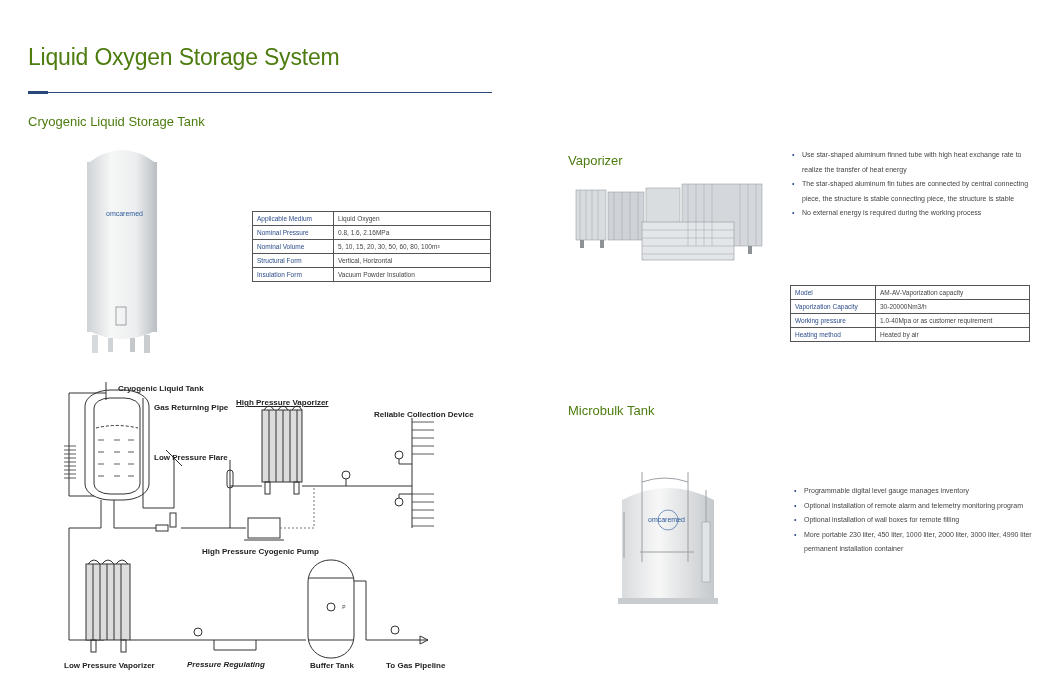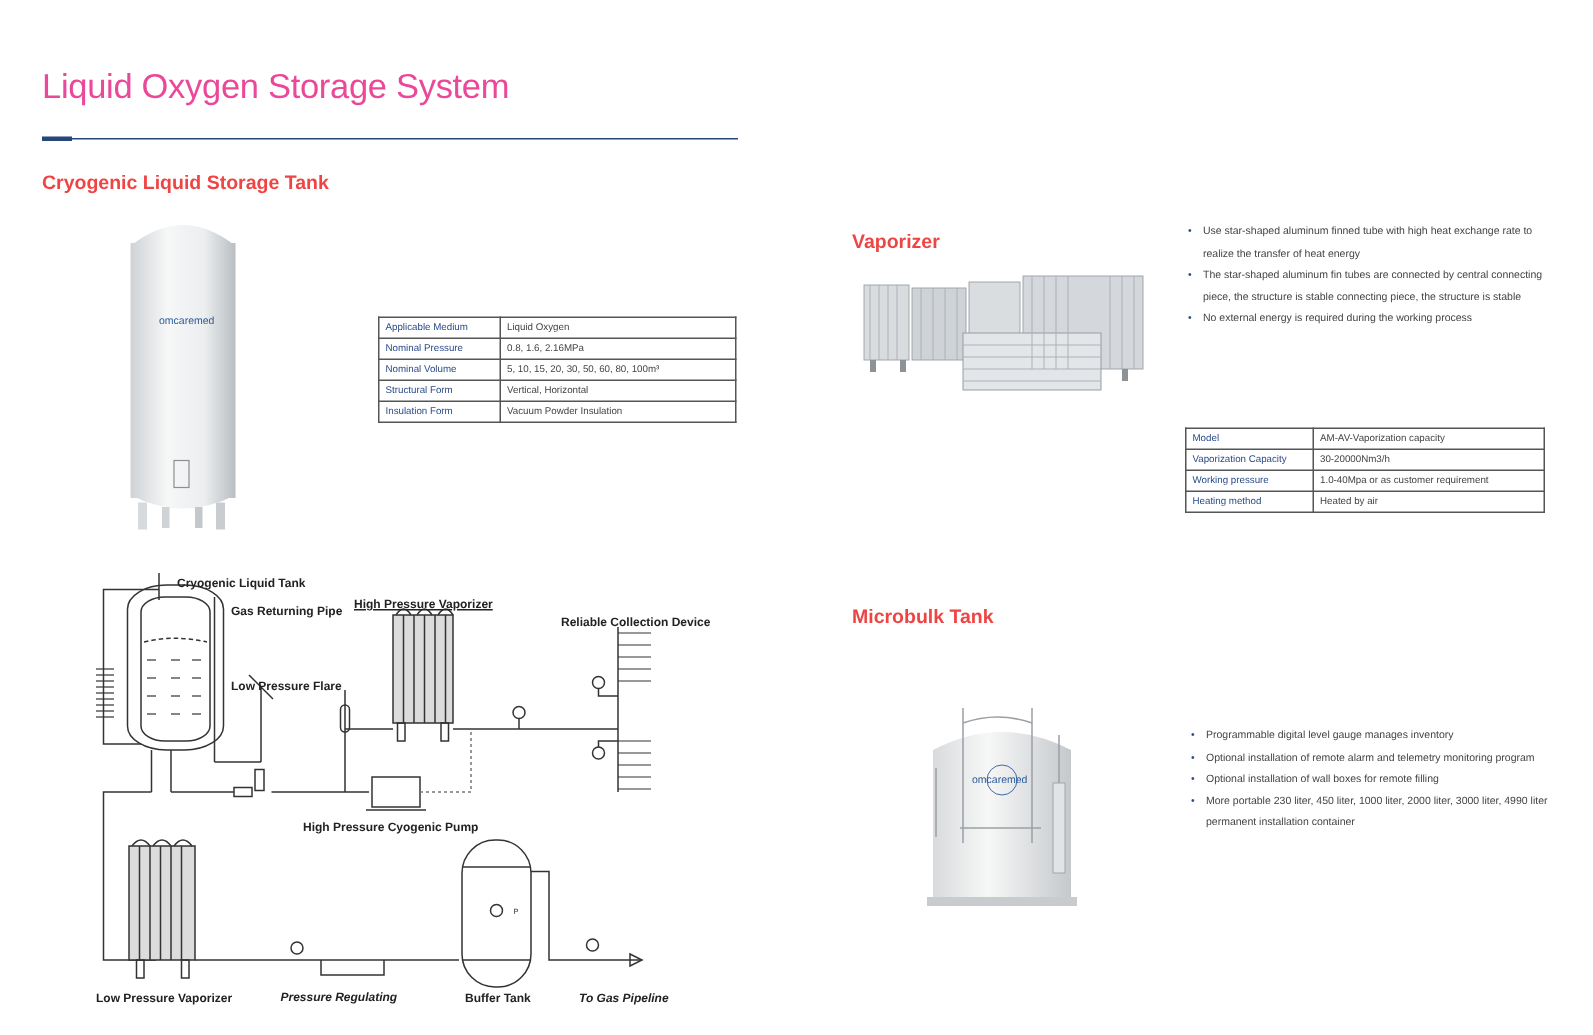--- a/index.html
+++ b/index.html
@@ -1,21 +1,21 @@
 <!DOCTYPE html>
 <html><head>
 <meta charset="utf-8">
 <style>
   html, body { margin: 0; padding: 0; background: #ffffff; }
   body { width: 1062px; height: 690px; position: relative; overflow: hidden; font-family: "Liberation Sans", sans-serif; color: #333; }
   .abs { position: absolute; }
-  .page-title { left: 28px; top: 44px; font-size: 23px; color: #ec4899; font-weight: normal; letter-spacing: -0.2px; }
+  .page-title { left: 28px; top: 44px; font-size: 23px; color: #4d7c0f; font-weight: normal; letter-spacing: -0.2px; }
   .title-rule { left: 28px; top: 92px; width: 464px; height: 1px; background: #27467a; }
   .title-accent { left: 28px; top: 91px; width: 20px; height: 3px; background: #27467a; }
-  .section-title { font-size: 13px; font-weight: bold; color: #ef4444; }
+  .section-title { font-size: 13px; font-weight: normal; color: #4d7c0f; }
   .spec-table { border-collapse: collapse; font-size: 6.5px; color: #444; }
   .spec-table td { border: 1px solid #555; padding: 2px 4px; height: 9px; line-height: 9px; white-space: nowrap; }
   .spec-table td.k { color: #2b4c8a; }
   .bullets { font-size: 7px; color: #444; line-height: 14.5px; margin: 0; padding: 0; list-style: none; }
   .bullets li { position: relative; padding-left: 11px; }
   .bullets li::before { content: "•"; position: absolute; left: 1px; top: 0; color: #2b4c8a; }
   .diag-label { font-size: 8px; color: #222; font-weight: bold; white-space: nowrap; }
   svg text { font-family: "Liberation Sans", sans-serif; }
 </style>
 </head>
@@ -187,21 +187,21 @@
   </svg>
   <span class="abs diag-label" style="left:62px; top:6px;text-align:right;">Cryogenic Liquid Tank</span>
   <span class="abs diag-label" style="left:98px; top:25px;">Gas Returning Pipe</span>
   <span class="abs diag-label" style="left:180px; top:20px;text-decoration:underline;">High Pressure Vaporizer</span>
   <span class="abs diag-label" style="left:318px; top:32px;">Reliable Collection Device</span>
   <span class="abs diag-label" style="left:98px; top:75px;">Low Pressure Flare</span>
   <span class="abs diag-label" style="left:146px; top:169px;">High Pressure Cyogenic Pump</span>
   <span class="abs diag-label" style="left:8px; top:283px;text-align:center;">Low Pressure Vaporizer</span>
   <span class="abs diag-label" style="left:131px; top:282px;font-style:italic;">Pressure Regulating</span>
   <span class="abs diag-label" style="left:254px; top:283px;text-align:center;">Buffer Tank</span>
-  <span class="abs diag-label" style="left:330px; top:283px;font-style:italic;">To Gas Pipeline</span>
+  <span class="abs diag-label" style="left:330px; top:283px;">To Gas Pipeline</span>
 </div>
 
 <div class="abs section-title" style="left:568px; top:109px;margin-top:44px;">Vaporizer</div>
 
 <div class="abs" style="left:572px; top:176px; width:200px; height:92px;">
   <svg width="200" height="92" viewBox="0 0 200 92">
     <rect x="4" y="14" width="30" height="50" fill="#d9dcdf" stroke="#9aa0a5" stroke-width="0.6"></rect>
     <rect x="36" y="16" width="36" height="48" fill="#cfd3d7" stroke="#9aa0a5" stroke-width="0.6"></rect>
     <rect x="74" y="12" width="34" height="52" fill="#dadde0" stroke="#9aa0a5" stroke-width="0.6"></rect>
     <rect x="110" y="8" width="80" height="62" fill="#d4d8dc" stroke="#9aa0a5" stroke-width="0.6"></rect>

